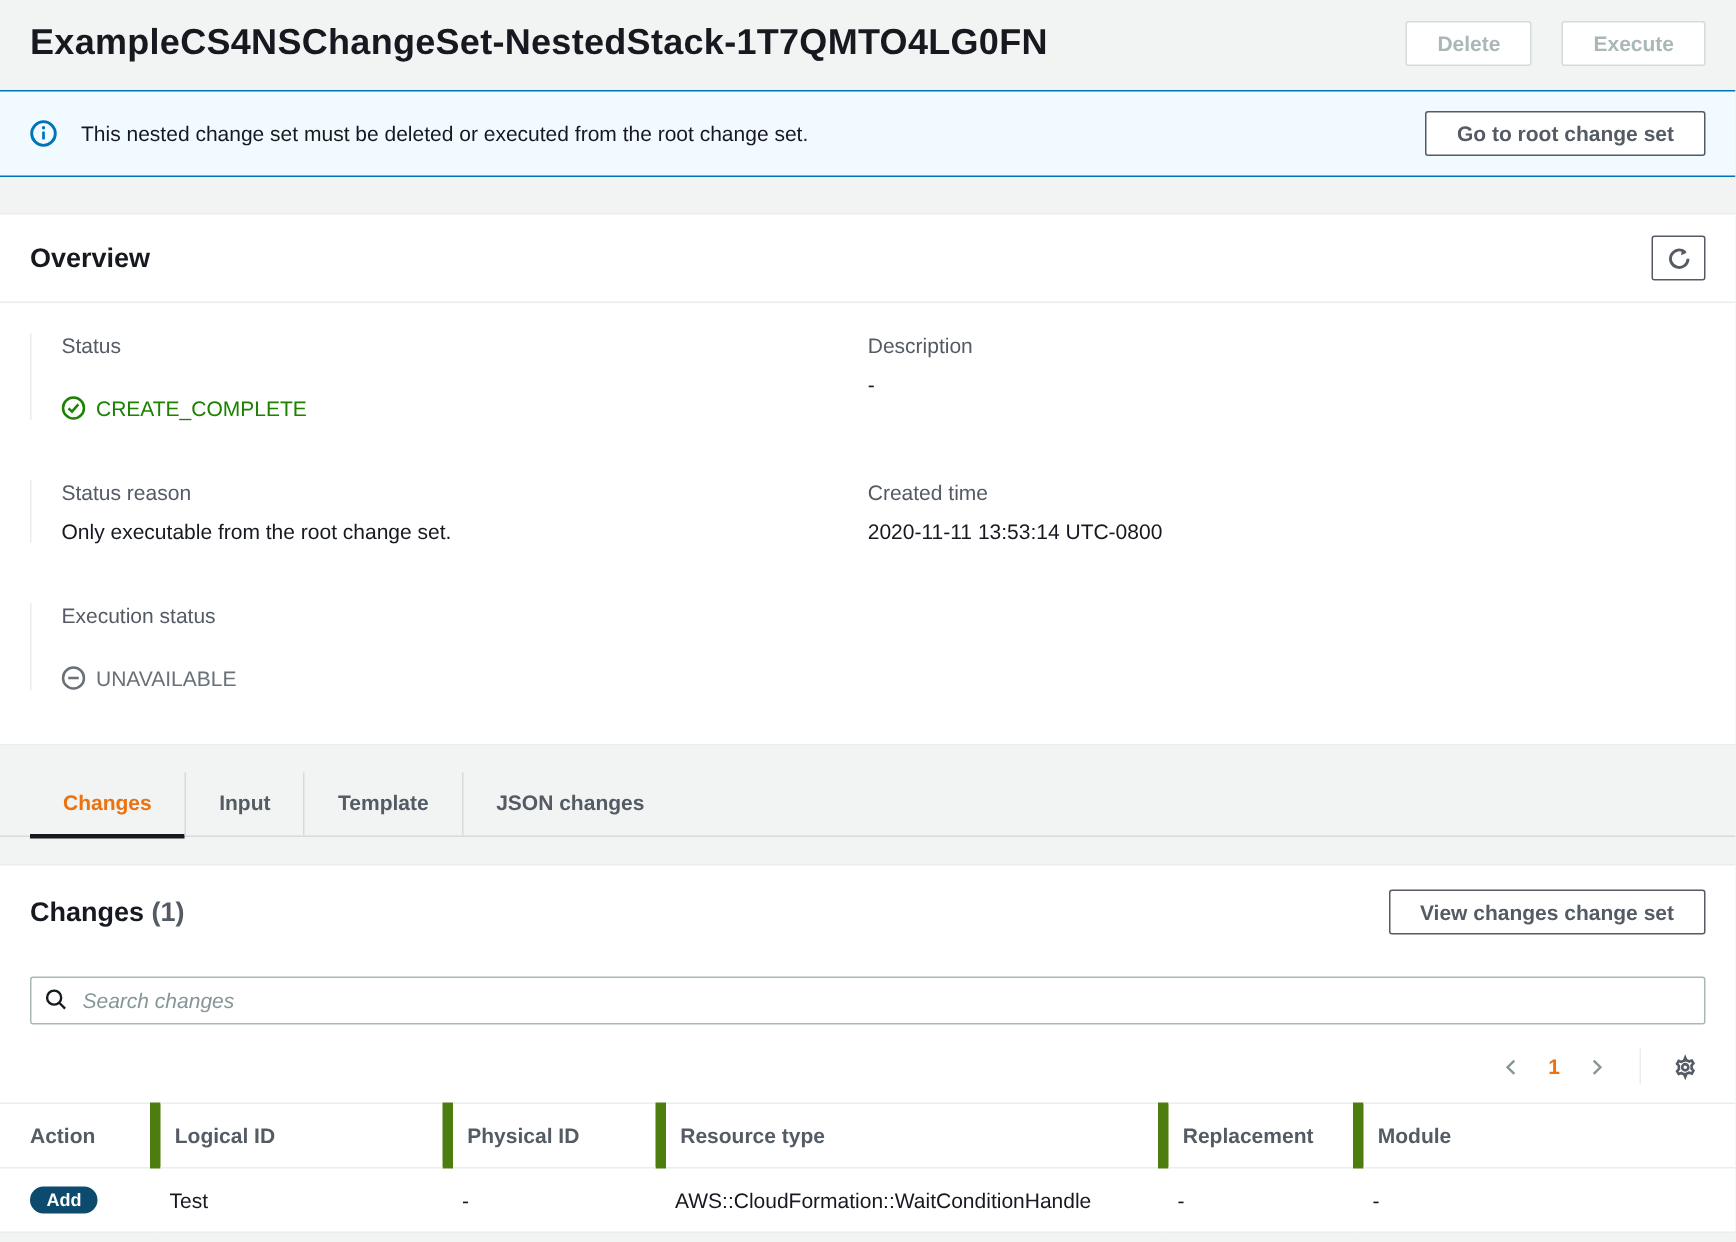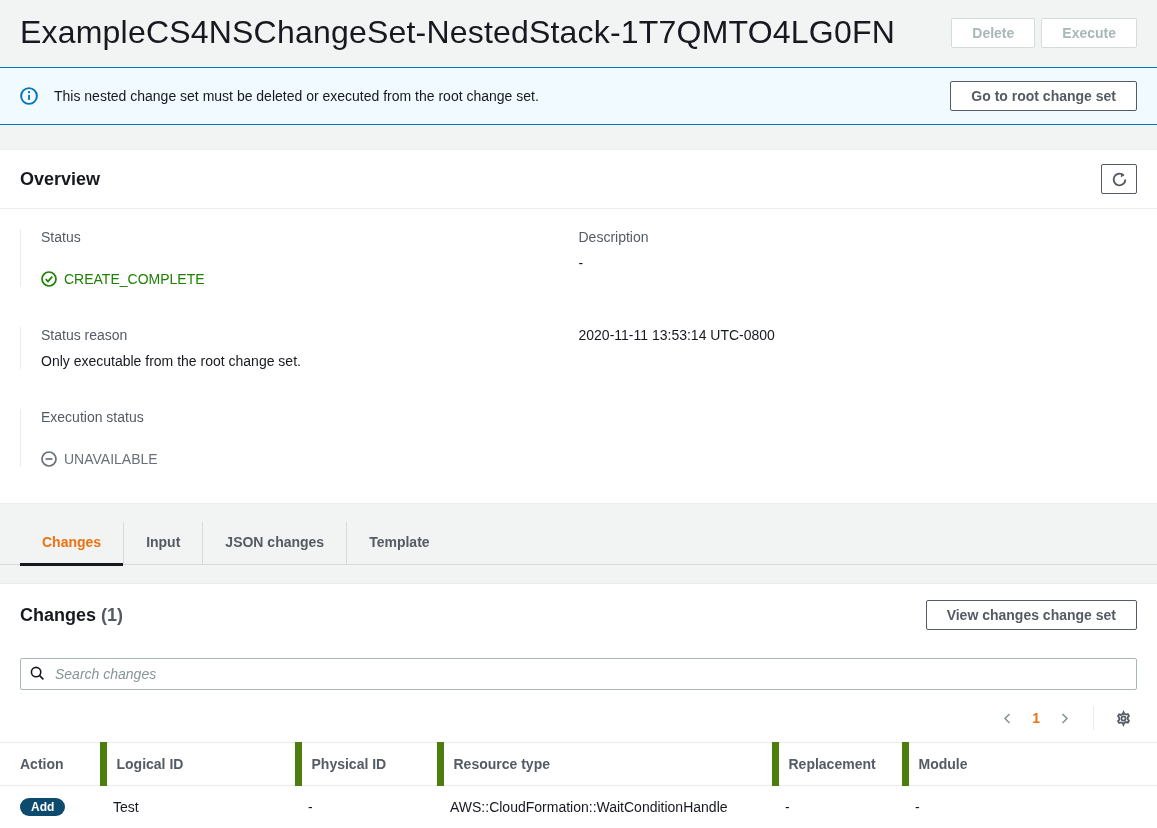--- a/index.html
+++ b/index.html
@@ -8,22 +8,22 @@
     width:1157px; height:828px; overflow:hidden;
     background:#f2f3f3;
     font-family:"Liberation Sans", sans-serif;
     color:#16191f; font-size:14px;
   }
   
   .page-header {
     display:flex; justify-content:space-between; align-items:center;
     padding:14px 20px 16px;
   }
-  .page-title { font-size:32px; font-weight:400; color:#16191f; margin:0; letter-spacing:.2px; }
-  .header-actions { display:flex; gap:6px; }
+  .page-title { font-size:24px; font-weight:700; color:#16191f; margin:0; letter-spacing:.2px; }
+  .header-actions { display:flex; gap:20px; }
   .btn {
     background:#fff; font-weight:700; font-size:14px;
     padding:6px 20px; border-radius:2px; cursor:pointer;
     font-family:"Liberation Sans", sans-serif;
   }
   .btn-disabled { color:#aab7b8; border:1px solid #d5dbdb; cursor:default; }
   .btn-secondary { color:#545b64; border:1px solid #545b64; }
   
   .banner {
     background:#f1faff; border-top:1px solid #0073bb; border-bottom:1px solid #0073bb;
@@ -169,42 +169,43 @@
     <div class="ov-cell">
       <div class="field-label">Description</div>
       <div class="field-value">-</div>
     </div>
     <div class="ov-cell ov-cell-right">
       <div class="field-label">Status reason</div>
       <div class="field-value">Only executable from the root change set.</div>
     </div>
 
     <div class="ov-cell">
+      <div class="field-label">Created time</div>
       <div class="field-value">2020-11-11 13:53:14 UTC-0800</div>
     </div>
     <div class="ov-cell ov-cell-right">
       <div class="field-label">Execution status</div>
       <div class="field-value status-line status-gray">
         <span style="display:flex;">
           <svg width="16" height="16" viewBox="0 0 16 16">
             <circle cx="8" cy="8" r="7" fill="none" stroke="#687078" stroke-width="1.7"></circle>
             <line x1="4.5" y1="8" x2="11.5" y2="8" stroke="#687078" stroke-width="1.7"></line>
           </svg>
         </span>
         <span>UNAVAILABLE</span>
       </div>
     </div>
   </div>
 </div>
 
 <div class="tabs-wrap">
   <div class="tab active">Changes</div>
   <div class="tab">Input</div>
+  <div class="tab">Template</div>
   <div class="tab">JSON changes</div>
-  <div class="tab">Template</div>
 </div>
 
 <div class="panel changes-panel">
   <div class="panel-header changes-header">
     <h2 class="panel-title">
       <span>Changes</span>
       <span class="count">(1)</span>
     </h2>
     <button class="btn btn-secondary">View changes change set</button>
   </div>

